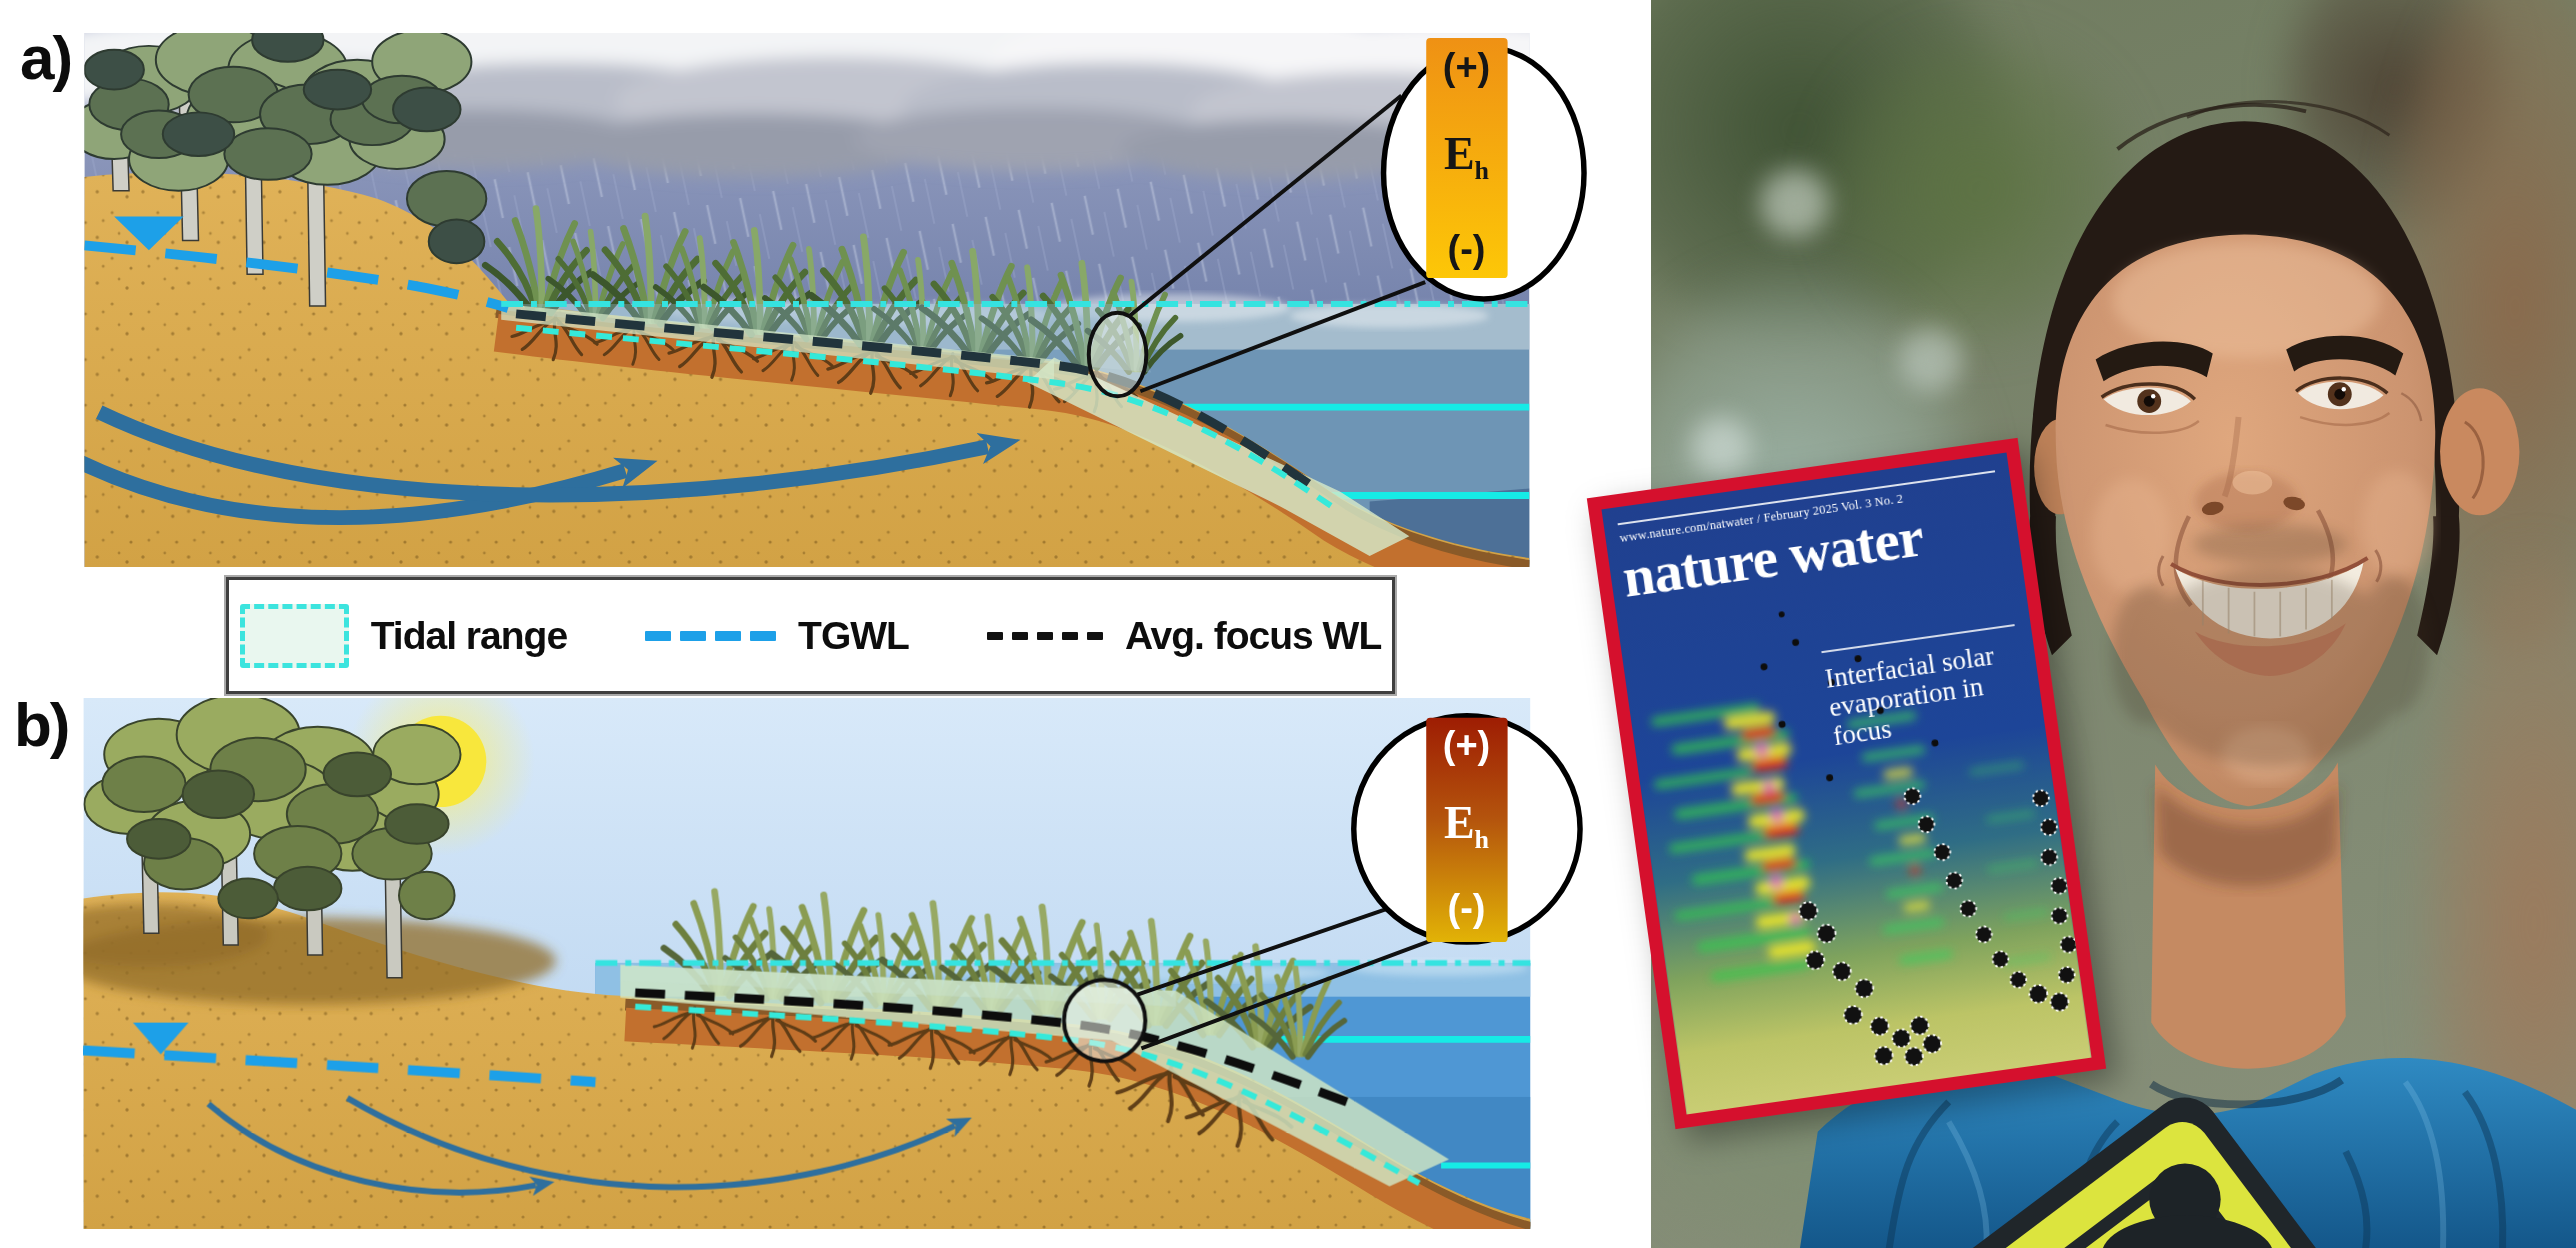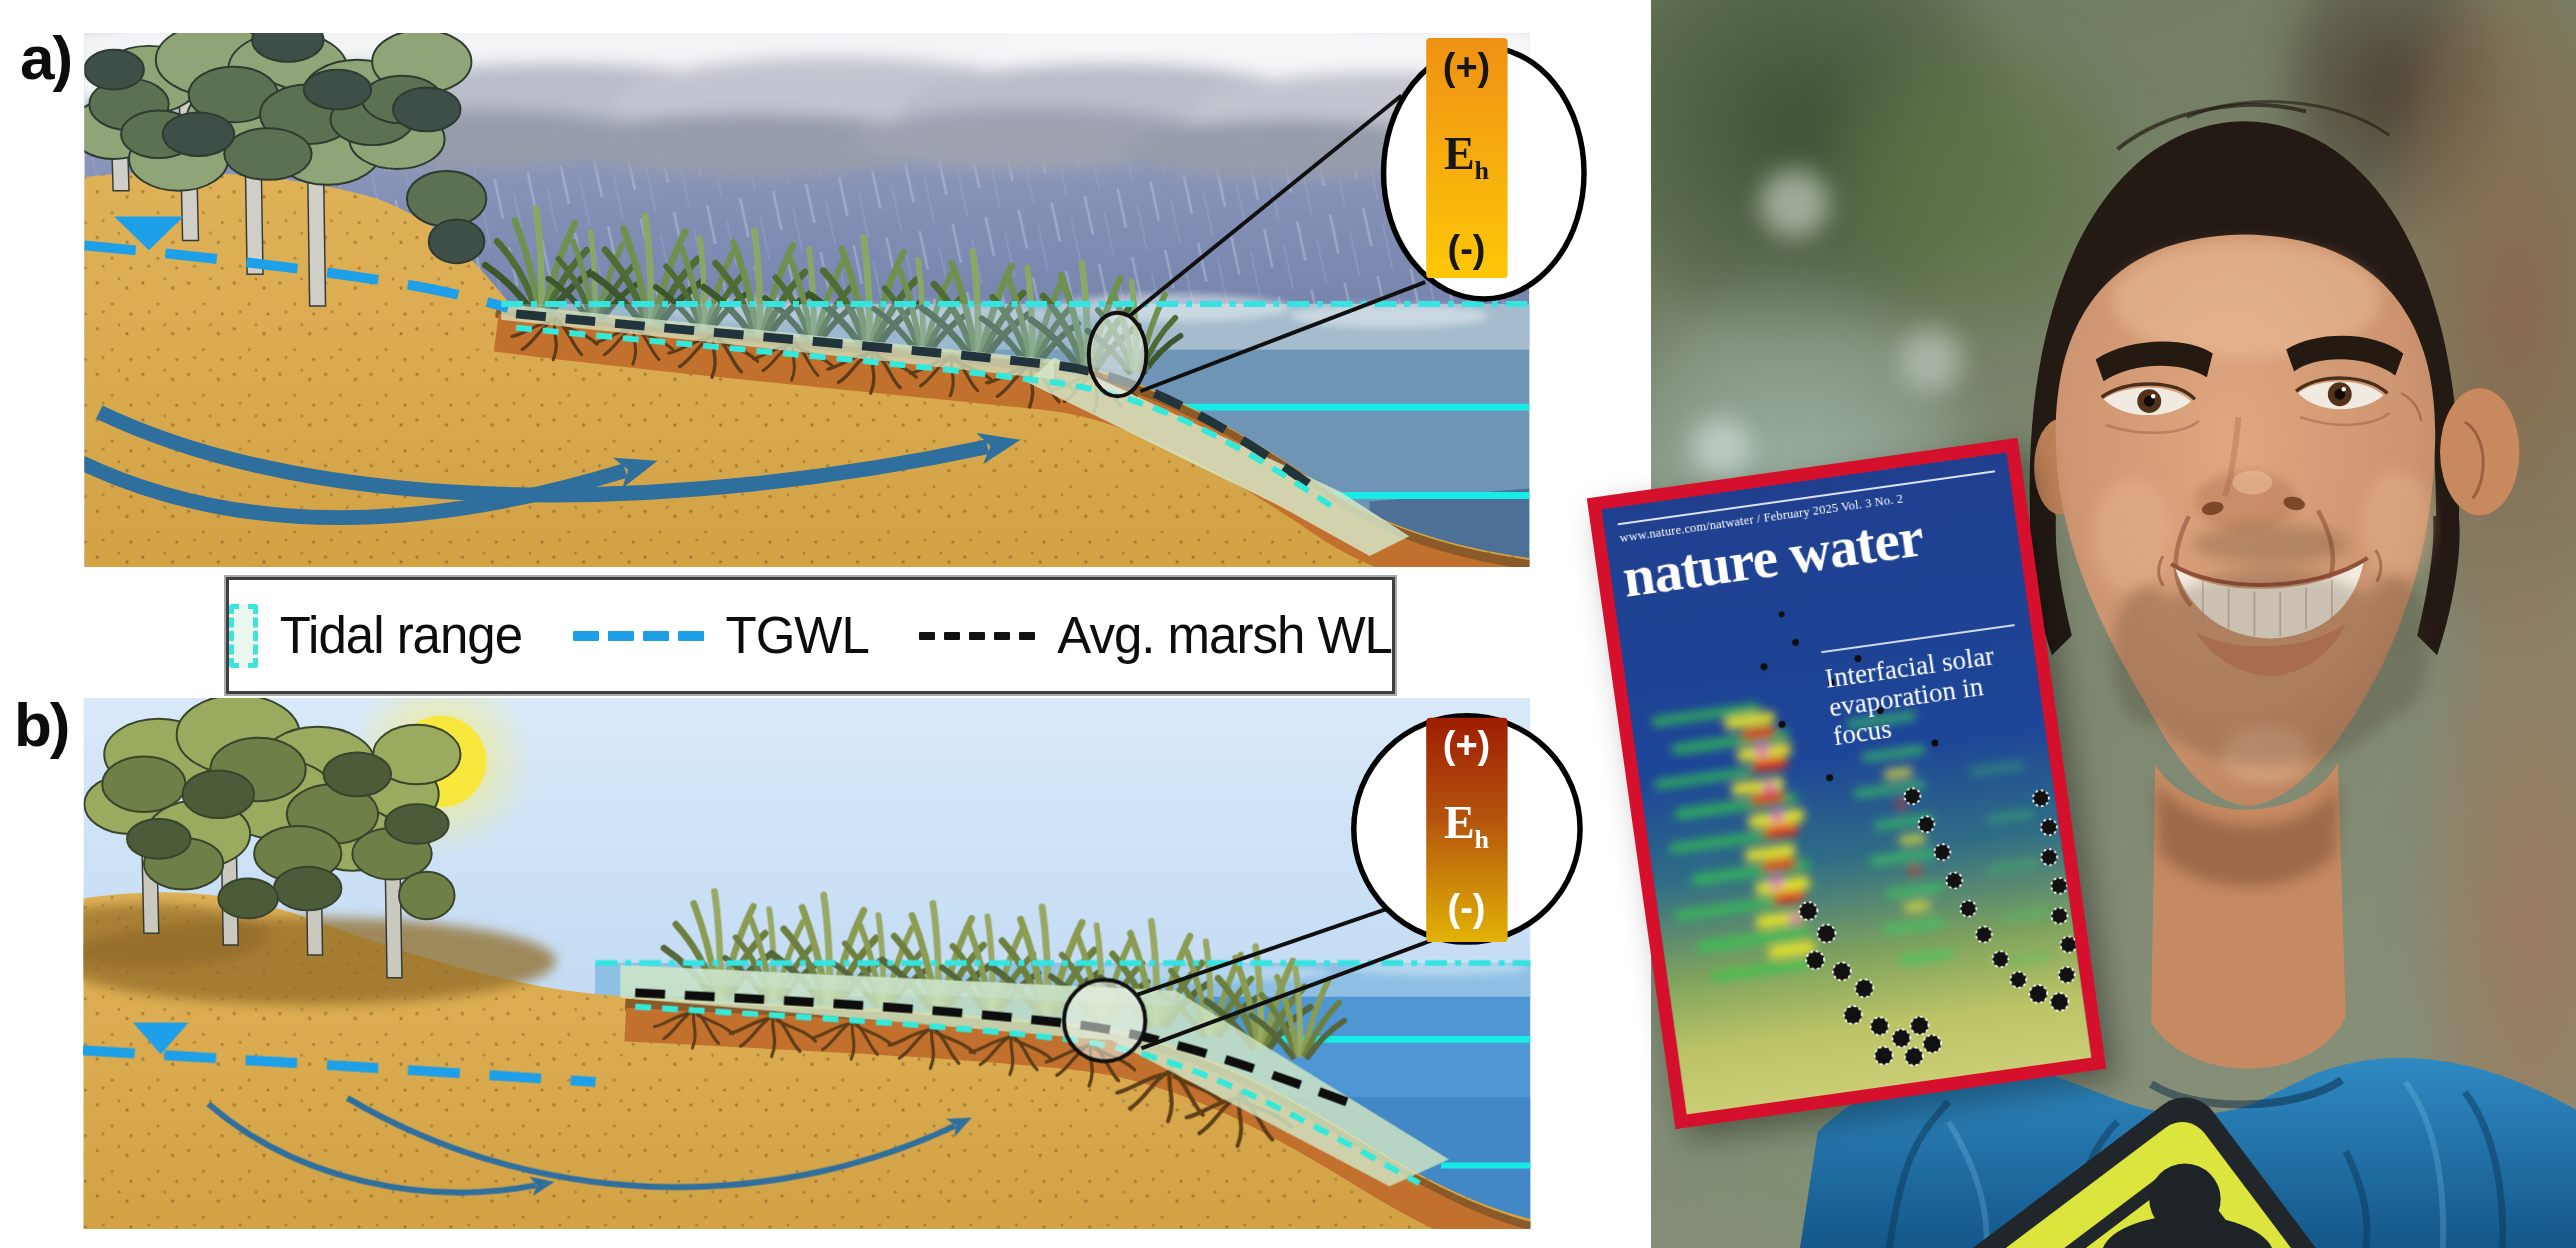--- a/index.html
+++ b/index.html
@@ -7,21 +7,21 @@
          font-family:"Liberation Sans",sans-serif;}
 
   
   .panel-label{position:absolute;font-size:62px;font-weight:800;color:#0c0c0c;letter-spacing:-2px;}
   #label-a{left:20px;top:22px;}
   #label-b{left:14px;top:689px;}
 
   .legend{position:absolute;left:226px;top:577px;width:1163px;height:111px;
           background:#ffffff;border:3px solid #3f3f3f;outline:2px solid #a9a9a9;
           display:flex;align-items:center;justify-content:center;gap:22px;z-index:5;}
-  .legend-text{font-size:51px;font-weight:400;color:#0d0d0d;letter-spacing:-1px;white-space:nowrap;}
+  .legend-text{font-size:39px;font-weight:700;color:#0d0d0d;letter-spacing:-1px;white-space:nowrap;}
   .swatch{width:99px;height:54px;border:5px dashed #3ce4de;background:#e9f7ef;border-radius:3px;}
   .gap-lg{width:34px;}
   .dash-row{display:flex;align-items:center;gap:9px;}
   .dash-blue{width:26px;height:10px;background:#1da0e8;border-radius:1px;}
   .dash-black{width:16px;height:8px;background:#111;border-radius:1px;}
 
   .eh-gauge{position:absolute;width:81px;display:flex;flex-direction:column;align-items:center;
             justify-content:space-between;z-index:6;font-weight:700;}
   #eh-a{left:1426px;top:48px;height:220px;color:#161616;}
   #eh-b{left:1426px;top:726px;height:201px;color:#ffffff;}
@@ -400,21 +400,21 @@
     </div>
     <div class="legend-text">TGWL</div>
     <div class="gap-lg"></div>
     <div class="dash-row">
       <div class="dash-black"></div>
         <div class="dash-black"></div>
         <div class="dash-black"></div>
         <div class="dash-black"></div>
         <div class="dash-black"></div>
     </div>
-    <div class="legend-text">Avg. marsh WL</div>
+    <div class="legend-text">Avg. focus WL</div>
   </div>
 
   
   <div id="eh-a" class="eh-gauge">
     <span class="eh-sign">(+)</span>
     <span class="eh-symbol"><span>E</span><sub>h</sub></span>
     <span class="eh-sign">(-)</span>
   </div>
   <div id="eh-b" class="eh-gauge">
     <span class="eh-sign">(+)</span>

